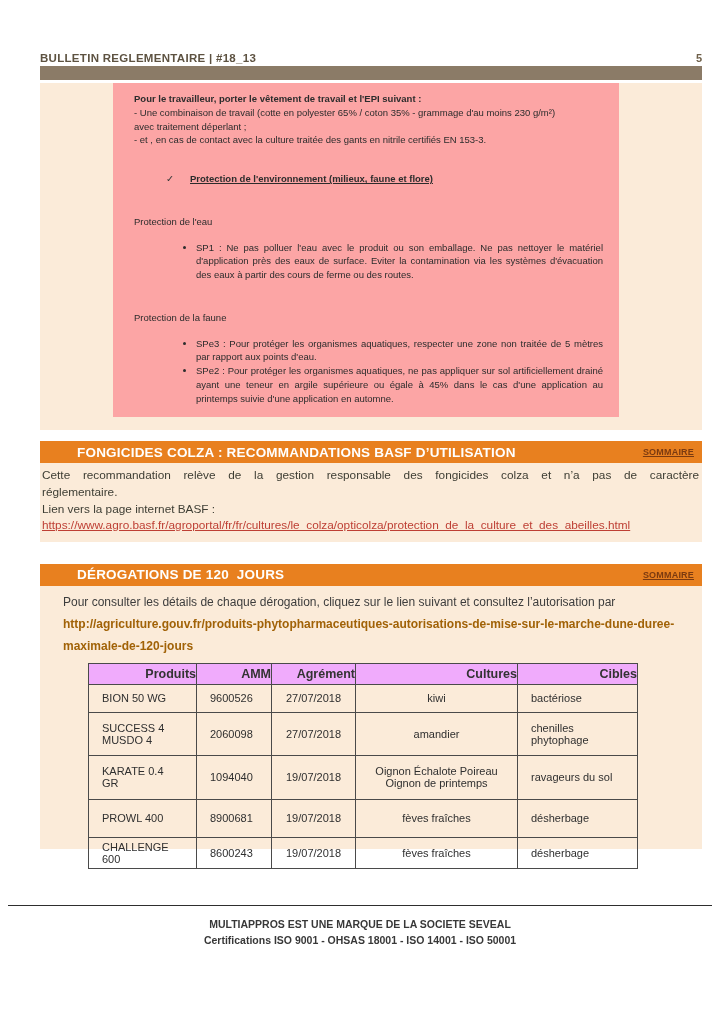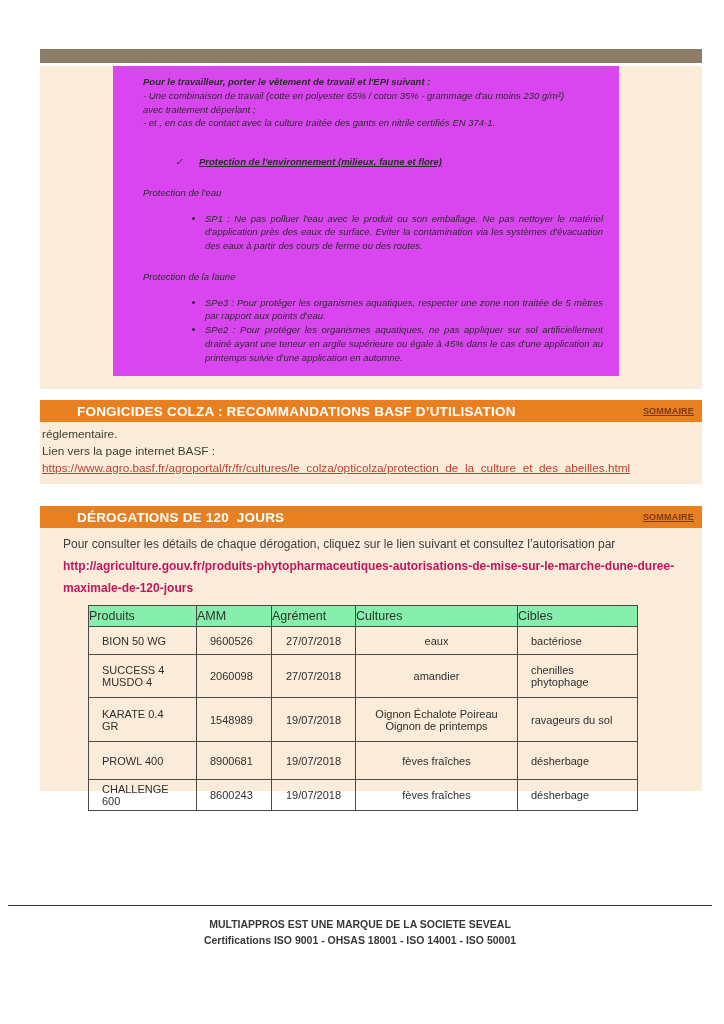--- a/index.html
+++ b/index.html
@@ -9,77 +9,81 @@
   .content { position:absolute; left:40px; top:47px; width:662px; }
 
   
   .doc-header { display:flex; justify-content:space-between; align-items:flex-end; height:17px; }
   .doc-title { font-size:11.5px; font-weight:bold; color:#5d5241; letter-spacing:.3px; }
   .page-num { font-size:11px; color:#6e5f49; font-weight:bold; }
   .brown-bar { height:14px; background:#8b7b67; margin-top:2px; }
 
   
   .top-section { margin-top:3px; background:#fbebd9; padding:0 0 13px 73px; }
-  .white-box { background:#d946ef; width:506px; min-height:263px; padding:9px 14px 12px 30px; font-size:9.5px; line-height:1.45; color:#2c2c2c;font-style:italic; }
+  .white-box { background:#fca5a5; width:506px; min-height:263px; padding:9px 14px 12px 21px; font-size:9.5px; line-height:1.45; color:#2c2c2c; }
   .wb-title { font-weight:bold; }
   .env-row { margin:25px 0 0 32px; }
   .check { display:inline-block; width:24px; color:#3a3a3a; }
   .env-text { font-weight:bold; text-decoration:underline; }
-  .sub-heading { margin-top:17px; }
+  .sub-heading { margin-top:29px; }
   .white-box ul { margin-top:12px; padding-left:62px; }
   .white-box li { text-align:justify; padding-right:2px; }
 
   .gap-a { height:11px; }
   .gap-b { height:22px; }
 
   
   .orange-bar { height:22px; background:#e8801f; display:flex; align-items:center; justify-content:space-between; padding:0 8px 0 14px; }
   .bar-title { color:#ffffff; font-weight:bold; font-size:13.5px; letter-spacing:.2px; white-space:pre;margin-left:23px; }
   .sommaire { color:#7b3a10; font-size:9px; font-weight:bold; text-decoration:underline; letter-spacing:.2px; cursor:pointer; }
 
   
   .fong-body { background:#fbebd9; padding:4px 3px 8px 2px; font-size:11.8px; color:#3d3d33; line-height:1.4; }
   .just-line { text-align:justify; text-align-last:justify; }
   .red-link { display:block; color:#be3f34; text-decoration:underline; word-break:break-all; cursor:pointer; }
 
   
   .derog-body { background:#fbebd9; padding:5px 26px 0 23px; height:263px; font-size:12px; color:#3d3d3d; }
   .derog-intro div { line-height:22px; }
-  .derog-url { font-weight:bold; word-break:break-all; line-height:22px; cursor:pointer; color:#be185d; }
+  .derog-url { font-weight:bold; word-break:break-all; line-height:22px; cursor:pointer; color:#a16207; }
 
   table.derog { border-collapse:collapse; margin:6px 0 0 25px; font-size:11px; color:#2f2f2f; table-layout:fixed; }
   table.derog th, table.derog td { border:1px solid #4a4a4a; }
-  table.derog th { background:#86efac; font-weight:normal; font-size:12.5px; color:#333; height:21px; text-align:left; }
+  table.derog th { background:#f0abfc; font-weight:bold; font-size:12.5px; color:#333; height:21px; text-align:right; }
   table.derog td { padding:3px 13px; white-space:pre-line; vertical-align:middle; }
   .c-prod { width:108px; text-align:left; }
   .c-amm  { width:75px;  text-align:left; }
   .c-ech  { width:84px;  text-align:center; }
   .c-cul  { width:162px; text-align:center; }
   .c-cib  { width:120px; text-align:left; }
   tr.r1 { height:28px; } tr.r2 { height:43px; } tr.r3 { height:44px; } tr.r4 { height:38px;border-radius:7px; } tr.r5 { height:27px; }
 
   
   .page-footer { position:absolute; left:8px; right:12px; top:905px; border-top:1.5px solid #2e2e2e; text-align:center; color:#383838; }
   .page-footer div { font-weight:bold; font-size:10.5px; line-height:1.5; }
   .page-footer .f1 { margin-top:11px; }
 </style>
 </head>
 <body>
 
 <div class="page">
   <div class="content">
 
+    <div class="doc-header">
+      <span class="doc-title">BULLETIN REGLEMENTAIRE | #18_13</span>
+      <span class="page-num">5</span>
+    </div>
     <div class="brown-bar"></div>
 
     <div class="top-section">
       <div class="white-box">
         <div class="wb-title">Pour le travailleur,  porter le vêtement de travail et l'EPI suivant :</div>
         <div>- Une combinaison de travail (cotte en polyester 65% / coton 35% - grammage d'au moins 230 g/m²)</div>
         <div>avec traitement déperlant ;</div>
-        <div>- et , en cas de contact avec la culture traitée des gants en nitrile certifiés EN 374-1.</div>
+        <div>- et , en cas de contact avec la culture traitée des gants en nitrile certifiés EN 153-3.</div>
 
         <div class="env-row">
           <span class="check">✓</span><span class="env-text">Protection de l'environnement (milieux, faune et flore)</span>
         </div>
 
         <div class="sub-heading">Protection de l'eau</div>
         <ul>
           <li>SP1 : Ne pas polluer l'eau avec le produit ou son emballage. Ne pas nettoyer le matériel d'application près des eaux de surface. Eviter la contamination via les systèmes d'évacuation des eaux à partir des cours de ferme ou des routes.</li>
         </ul>
 
@@ -91,20 +95,21 @@
       </div>
     </div>
 
     <div class="gap-a"></div>
 
     <div class="orange-bar">
       <span class="bar-title">FONGICIDES COLZA : RECOMMANDATIONS BASF D’UTILISATION</span>
       <span class="sommaire">SOMMAIRE</span>
     </div>
     <div class="fong-body">
+      <div class="just-line">Cette recommandation relève de la gestion responsable des fongicides colza et n’a pas de caractère</div>
       <div>réglementaire.</div>
       <div>Lien vers la page internet BASF :</div>
       <span class="red-link">https://www.agro.basf.fr/agroportal/fr/fr/cultures/le_colza/opticolza/protection_de_la_culture_et_des_abeilles.html</span>
     </div>
 
     <div class="gap-b"></div>
 
     <div class="orange-bar">
       <span class="bar-title">DÉROGATIONS DE 120&nbsp; JOURS</span>
       <span class="sommaire">SOMMAIRE</span>
@@ -123,34 +128,34 @@
             <th class="c-ech">Agrément</th>
             <th class="c-cul">Cultures</th>
             <th class="c-cib">Cibles</th>
           </tr>
         </thead>
         <tbody>
           <tr class="r1">
             <td class="c-prod">BION 50 WG</td>
             <td class="c-amm">9600526</td>
             <td class="c-ech">27/07/2018</td>
-            <td class="c-cul">eaux</td>
+            <td class="c-cul">kiwi</td>
             <td class="c-cib">bactériose</td>
           </tr>
           <tr class="r2">
             <td class="c-prod">SUCCESS 4
 MUSDO 4</td>
             <td class="c-amm">2060098</td>
             <td class="c-ech">27/07/2018</td>
             <td class="c-cul">amandier</td>
             <td class="c-cib">chenilles phytophage</td>
           </tr>
           <tr class="r3">
             <td class="c-prod">KARATE 0.4 GR</td>
-            <td class="c-amm">1548989</td>
+            <td class="c-amm">1094040</td>
             <td class="c-ech">19/07/2018</td>
             <td class="c-cul">Oignon Échalote Poireau
 Oignon de printemps</td>
             <td class="c-cib">ravageurs du sol</td>
           </tr>
           <tr class="r4">
             <td class="c-prod">PROWL 400</td>
             <td class="c-amm">8900681</td>
             <td class="c-ech">19/07/2018</td>
             <td class="c-cul">fèves fraîches</td>

